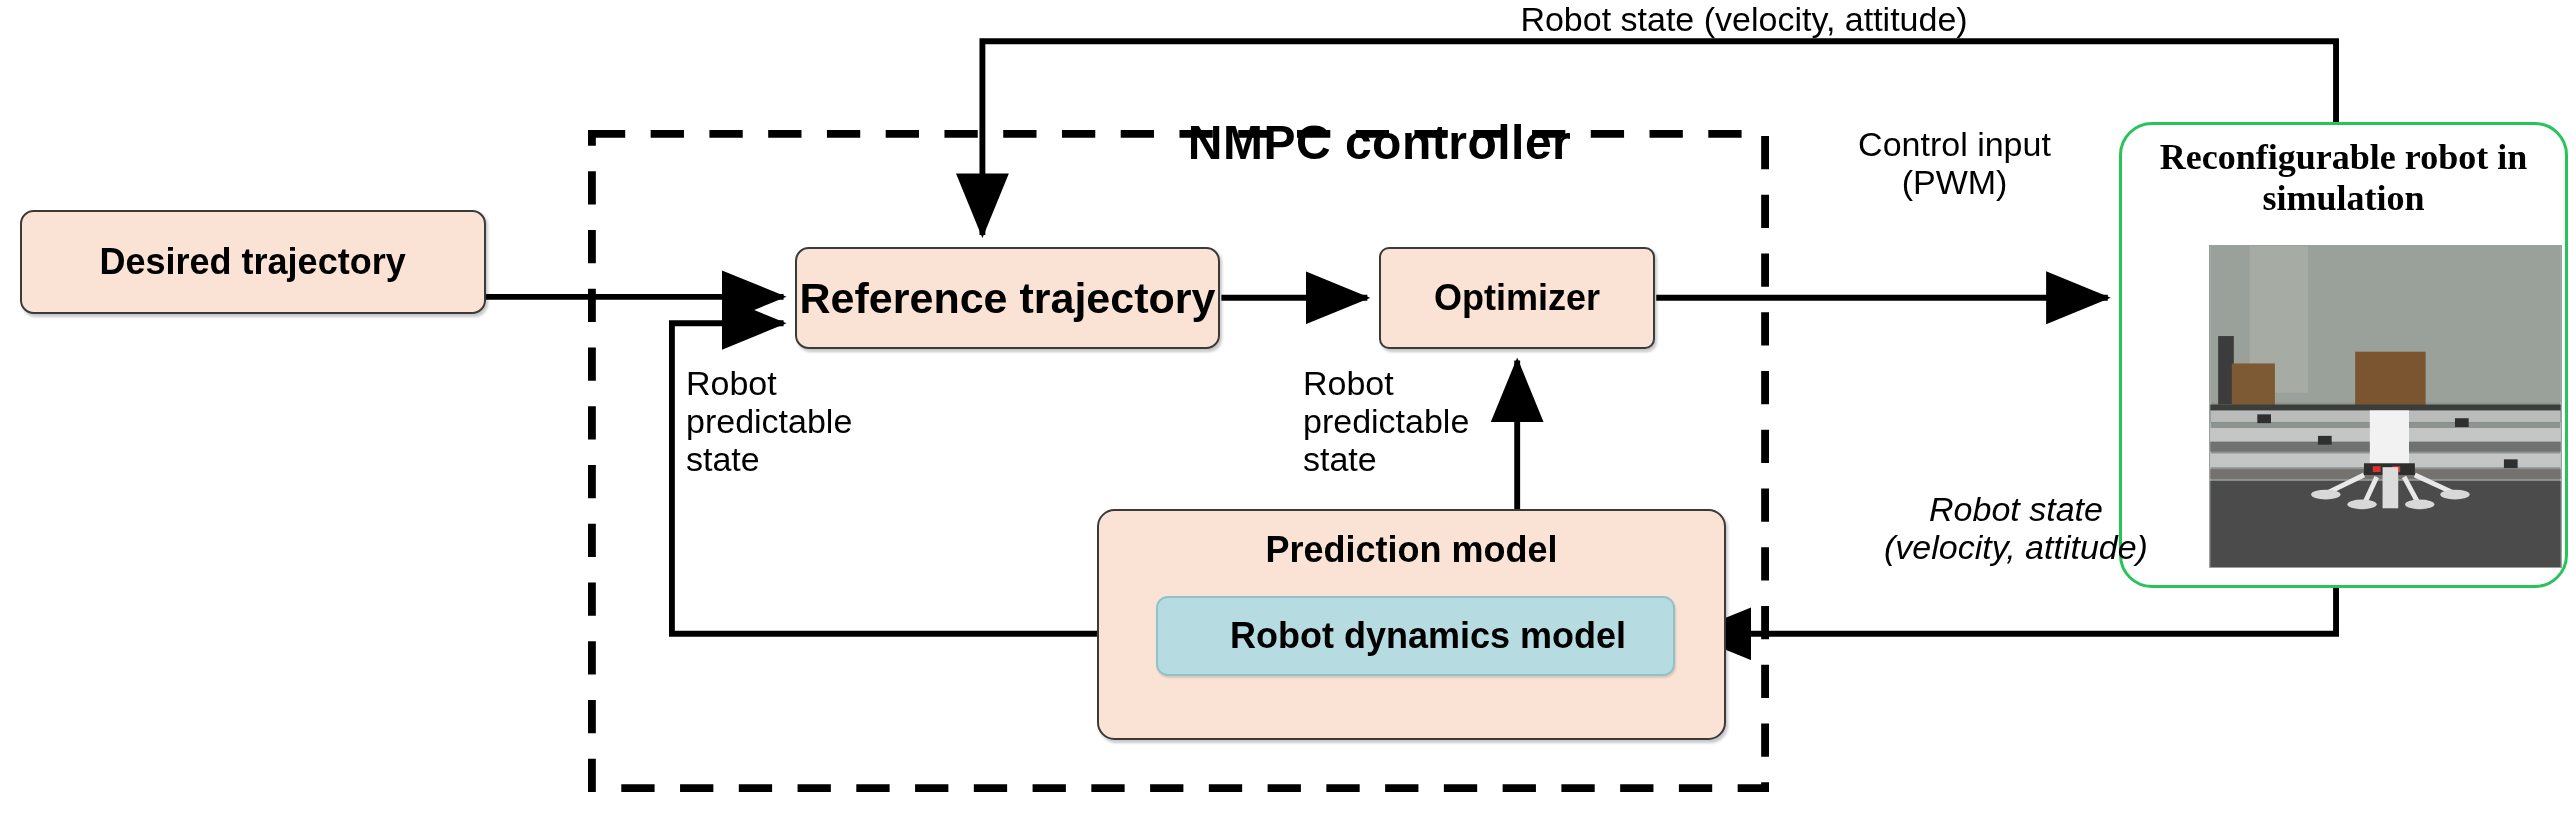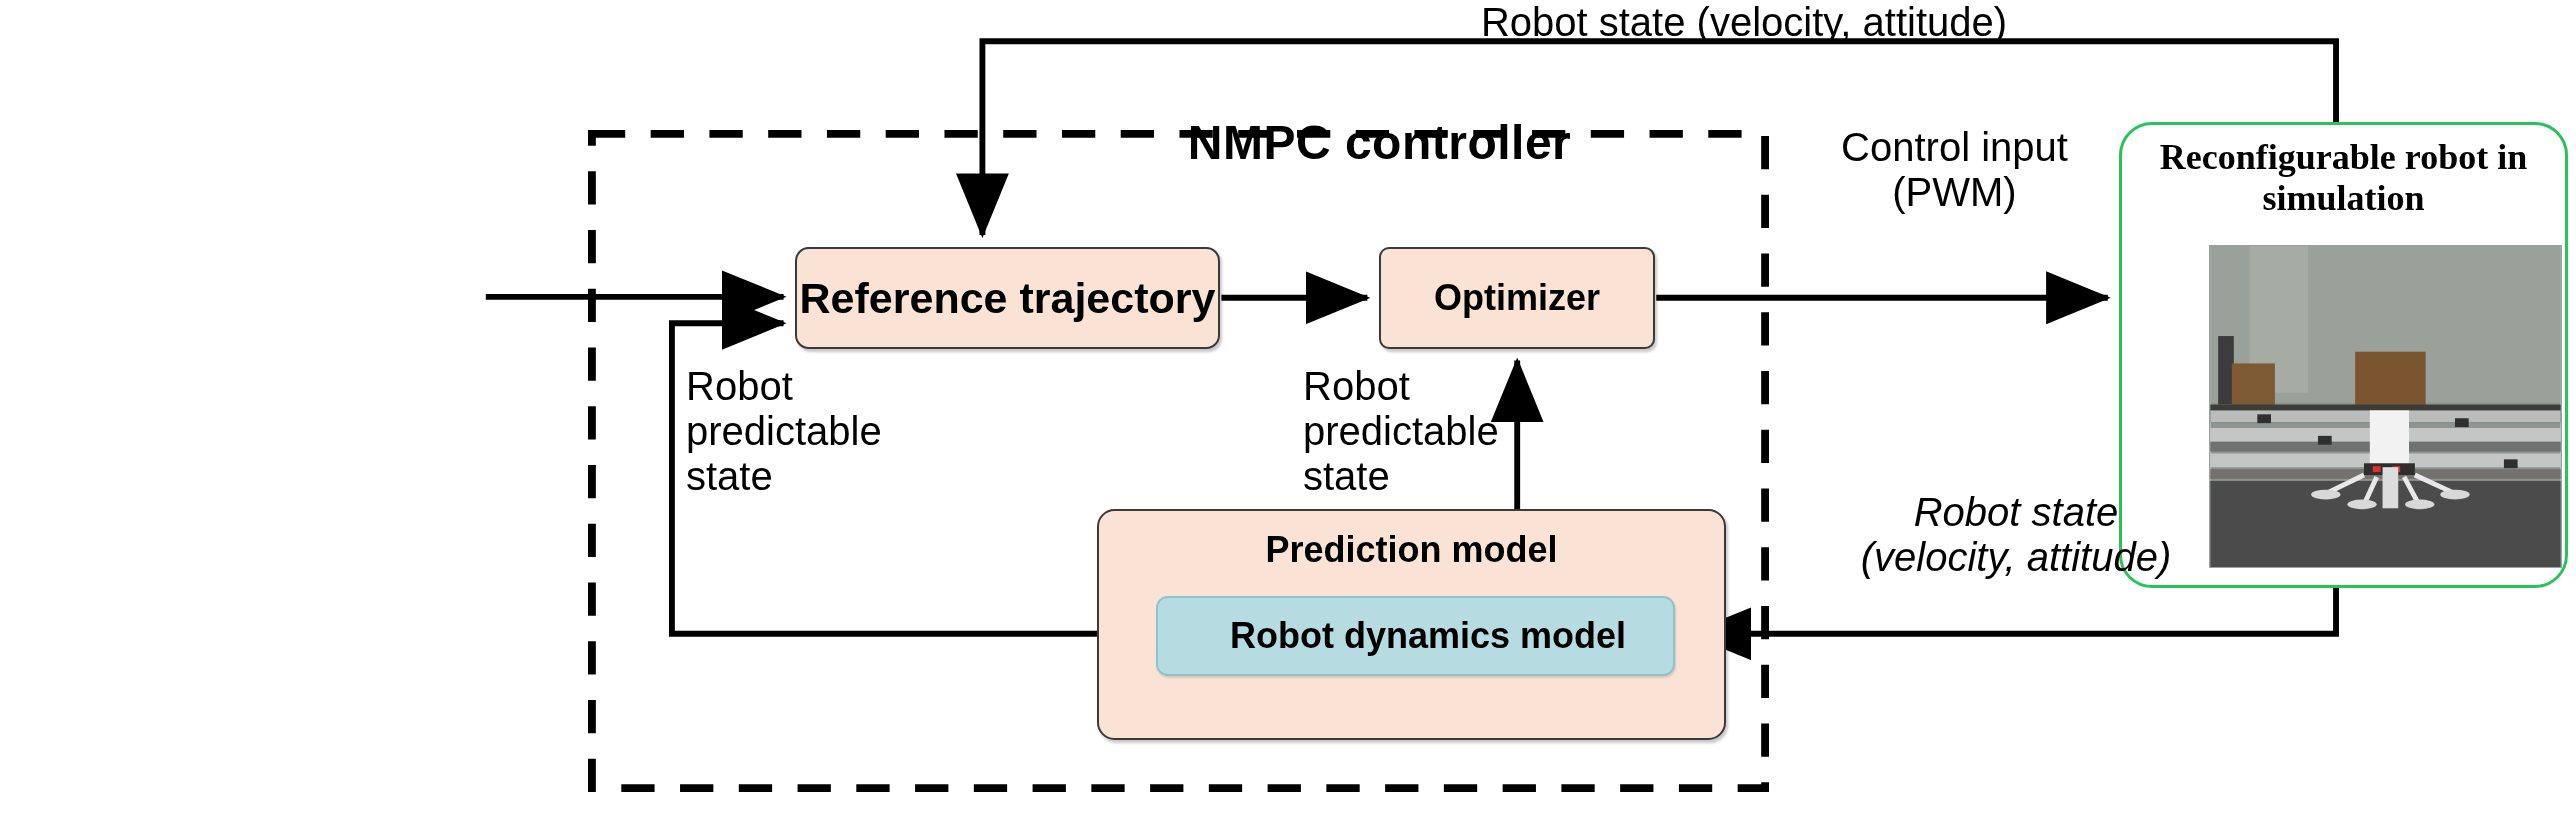--- a/index.html
+++ b/index.html
@@ -28,21 +28,21 @@
       letter-spacing:0.5px;}
 
   #sim-box{position:absolute;left:2119px;top:122px;width:449px;height:466px;
       border:3.9px solid #28c45a;border-radius:33px;background:#fff;box-sizing:border-box;}
   #sim-title{position:absolute;left:2119px;top:137px;width:449px;
       font-family:"Liberation Serif",serif;font-weight:bold;font-size:36px;
       text-align:center;line-height:1.13;color:#000;}
   #sim-image{position:absolute;left:2209px;top:245px;width:353px;height:323px;
       overflow:hidden;border:1px solid #9aa0a0;box-sizing:border-box;}
 
-  .lbl{position:absolute;color:#000;font-size:40px;line-height:1.12;white-space:pre-line;}
+  .lbl{position:absolute;color:#000;font-size:34px;line-height:1.12;white-space:pre-line;}
 
   #lbl-robot-state-top{left:1401px;top:0px;width:686px;text-align:center;}
   #lbl-control-input{left:1788px;top:125px;width:333px;text-align:center;}
   #lbl-robot-state-right{left:1820px;top:490px;width:392px;text-align:center;font-style:italic;}
   #lbl-rps-left{left:686px;top:364px;width:255px;text-align:left;}
   #lbl-rps-mid{left:1303px;top:364px;width:245px;text-align:left;}
 
   #wires{position:absolute;left:0;top:0;width:2576px;height:816px;pointer-events:none;}
 </style>
 </head>
@@ -74,20 +74,21 @@
       <path d="M2385,127 L2385,42 L1003,42 L1003,240" marker-end="url(#ah)"></path>
 
       <path d="M2385,600 L2385,647 L1725,647" marker-end="url(#ah)"></path>
 
       <path d="M1180,647 L686,647 L686,330 L800,330" marker-end="url(#ah)"></path>
 
       <path d="M1549,520 L1549,368" marker-end="url(#ah)"></path>
     </g>
   </svg>
 
+  <div class="box peach" id="desired-trajectory">Desired trajectory</div>
 
   <div class="box peach" id="reference-trajectory">Reference trajectory</div>
 
   <div class="box peach" id="optimizer">Optimizer</div>
 
   <div class="box peach" id="prediction-model">
     <span>Prediction model</span>
   </div>
 
   <div class="box blue" id="robot-dynamics">Robot dynamics model</div>

